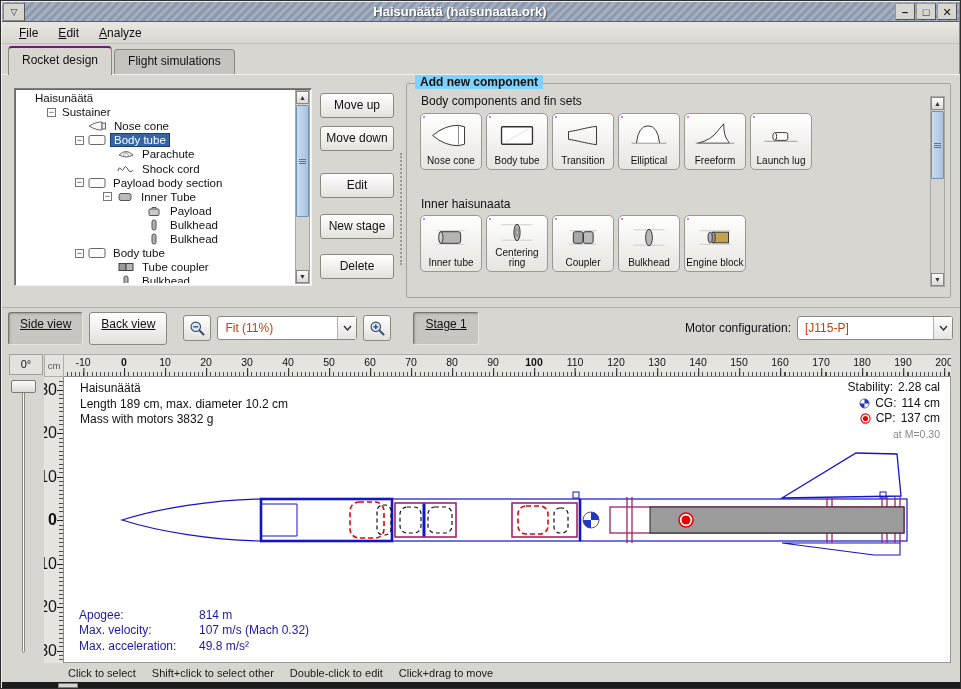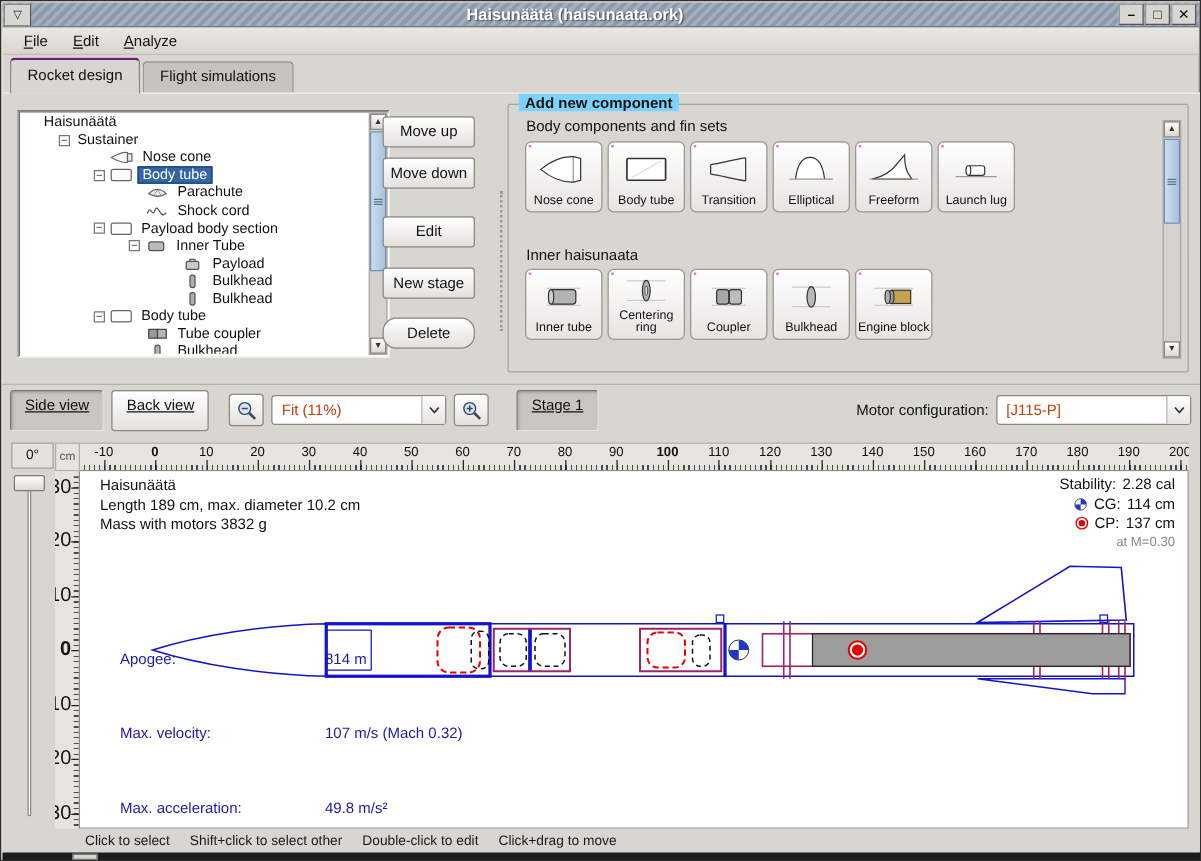--- a/index.html
+++ b/index.html
@@ -44,21 +44,21 @@
   .vscroll .sb-btn{position:absolute;left:0;width:13px;height:13px;background:linear-gradient(#fbfbfa,#dcdad5);
     border:1px solid #8a8880;font-size:7px;color:#333;text-align:center;line-height:12px;}
   .vscroll .up{top:0;} .vscroll .down{bottom:0;}
   .vscroll .thumb{position:absolute;left:0;width:13px;background:linear-gradient(90deg,#cadcf0,#a9c2de);
     border:1px solid #7490b2;border-radius:1px;display:flex;align-items:center;justify-content:center;}
   .vscroll .thumb::after{content:'';width:7px;height:1px;background:#5a768f;box-shadow:0 2px 0 #5a768f,0 -2px 0 #5a768f;}
   .tree-sb{right:1px;top:1px;bottom:1px;}
   
   .btn{background:linear-gradient(#ffffff,#e3e1dc);border:1px solid #8a8880;border-radius:3px;font-size:12px;color:#111;
     text-align:center;position:relative;}
-  .act-btn{position:absolute;left:304px;width:74px;height:25px;line-height:23px;}
+  .act-btn{position:absolute;left:318px;width:74px;height:25px;line-height:23px;}
   .splitter{position:absolute;left:398px;top:78px;height:112px;width:3px;border-left:2px dotted #9a9893;}
   
   .groupbox{position:absolute;left:404px;top:8px;width:545px;height:215px;border:1px solid #a6a4a0;border-radius:2px;}
   .groupbox-legend{position:absolute;top:-9px;left:8px;background:#7dd3fc;padding:0 5px;font-size:12px;font-weight:bold;color:#111;}
   .section-label{position:absolute;left:14px;font-size:12px;color:#111;}
   .comp-row{position:absolute;left:13px;display:flex;gap:4px;}
   .comp-btn{width:62px;height:57px;background:linear-gradient(#ffffff,#e7e5e0);border:1px solid #9a9893;border-radius:5px;
     display:flex;flex-direction:column;align-items:center;justify-content:flex-end;padding-bottom:2px;position:relative;}
   .comp-btn::before{content:'';position:absolute;left:2px;top:2px;width:2px;height:2px;background:#dd7ad2;}
   .comp-ic{flex:1;display:flex;align-items:center;justify-content:center;width:100%;}
@@ -104,22 +104,22 @@
   .v-lab::after{content:'';position:absolute;right:-6px;top:50%;width:6px;height:1px;background:#222;}
   
   .canvas{position:absolute;left:62px;top:69px;width:887px;height:286px;background:#fff;border-right:1px solid #9a9893;
     border-bottom:1px solid #9a9893;overflow:hidden;}
   .rocket-svg{position:absolute;left:0;top:0;}
   .info-tl{position:absolute;left:16px;top:4px;font-size:12px;color:#111;line-height:15.5px;}
   .info-tr{position:absolute;right:10px;top:3px;font-size:12px;color:#111;text-align:right;}
   .info-tr .row{display:flex;justify-content:flex-end;align-items:center;gap:5px;line-height:15.5px;}
   .info-tr svg{width:11px;height:11px;}
   .mach-note{font-size:10.5px;color:#8a8a8a;}
-  .flight-info{position:absolute;left:32px;bottom:8px;font-size:12px;color:#1a1aa6;line-height:15.5px;
-    display:grid;grid-template-columns:120px auto;gap:44px;}
+  .flight-info{position:absolute;left:15px;bottom:8px;font-size:12px;color:#1a1aa6;line-height:15.5px;
+    display:grid;grid-template-columns:120px auto;}
   
   .statusbar{position:absolute;left:1px;top:662px;width:959px;height:19px;background:#d8d6d1;display:flex;align-items:center;
     gap:16px;padding-left:66px;font-size:11px;color:#1a1a1a;}
   .bottom-frame{position:absolute;left:1px;top:681px;width:959px;height:7px;background:#1c1c1c;}
   .bottom-notch{position:absolute;left:56px;top:1px;width:20px;height:5px;background:#d8d6d1;border:1px solid #777;}
 </style>
 </head>
 <body>
 
 <div class="window">
@@ -281,21 +281,21 @@
         <div class="sb-btn up">▲</div>
         <div class="thumb" style="top:14px;height:112px;"></div>
         <div class="sb-btn down">▼</div>
       </div>
     </div>
 
     <div class="btn act-btn" style="top:18px;">Move up</div>
     <div class="btn act-btn" style="top:51px;">Move down</div>
     <div class="btn act-btn" style="top:98px;">Edit</div>
     <div class="btn act-btn" style="top:139px;">New stage</div>
-    <div class="btn act-btn" style="top:179px;border-radius:11px;">Delete</div>
+    <div class="btn act-btn" style="top:179px;">Delete</div>
 
     <div class="splitter"></div>
 
     <div class="groupbox">
       <div class="groupbox-legend">Add new component</div>
       <div class="section-label" style="top:10px;">Body components and fin sets</div>
       <div class="comp-row" id="comp-row-0" style="top:29px;">
           <div class="comp-btn">
             <span class="comp-ic">
               <svg viewBox="0 0 44 30">

